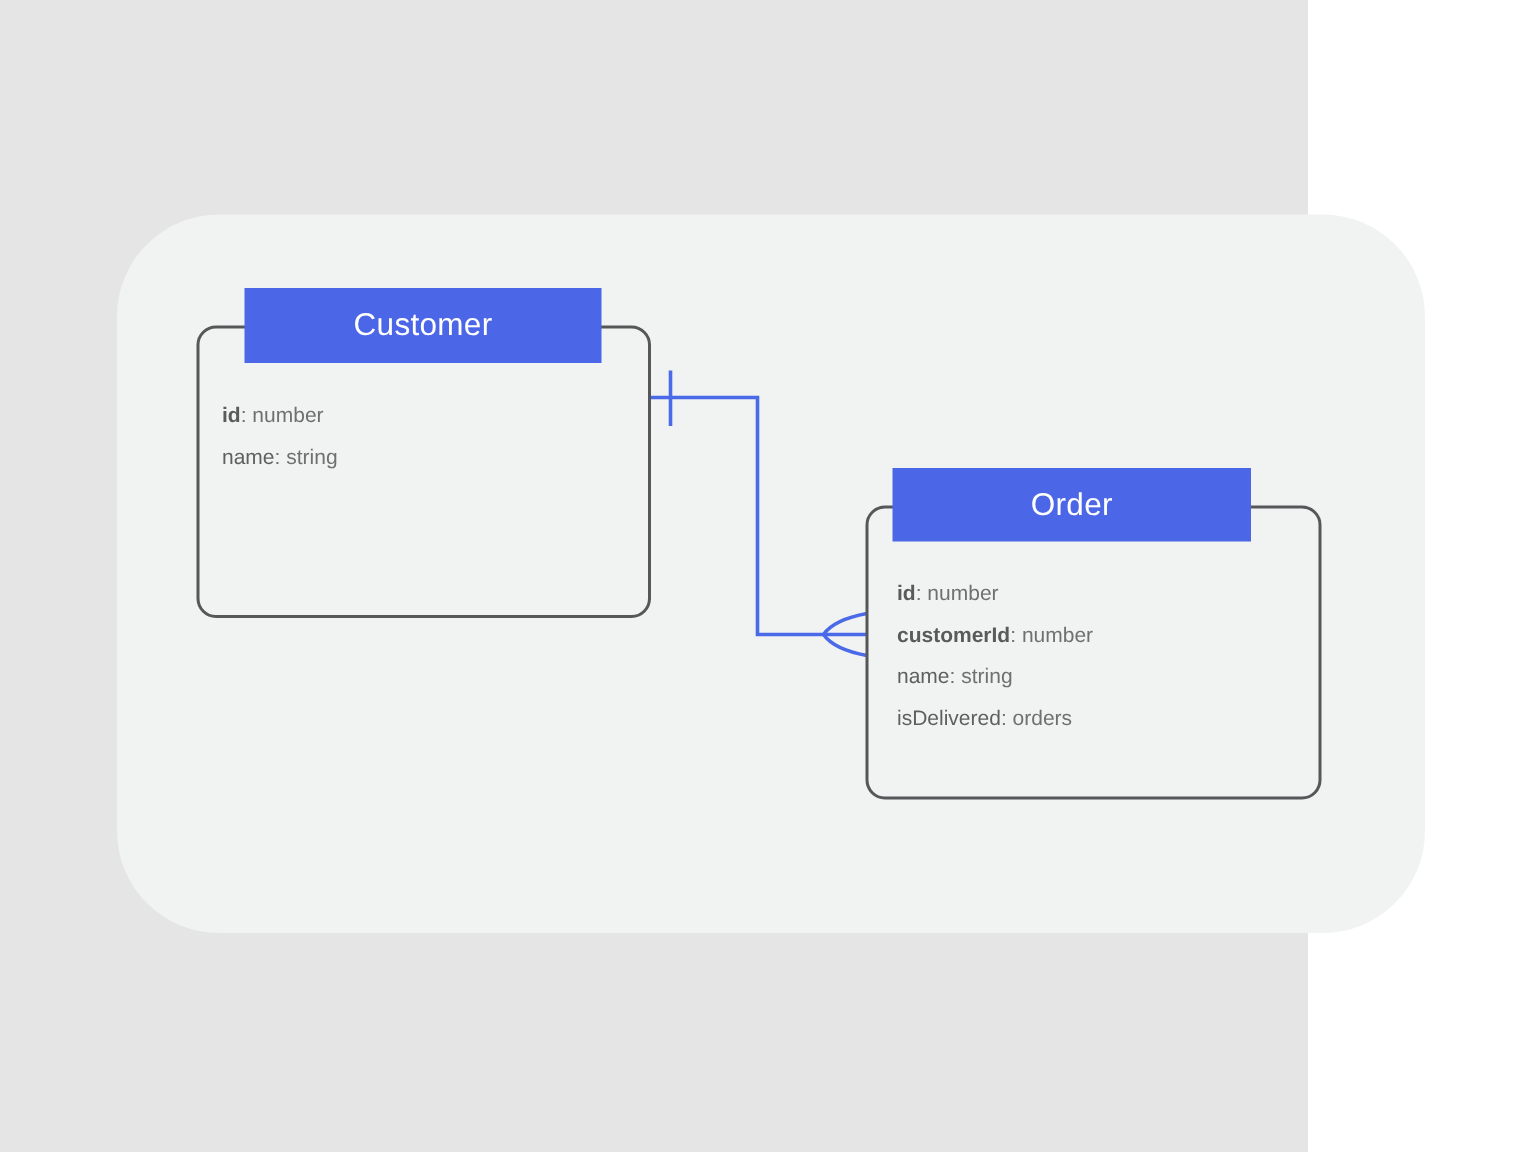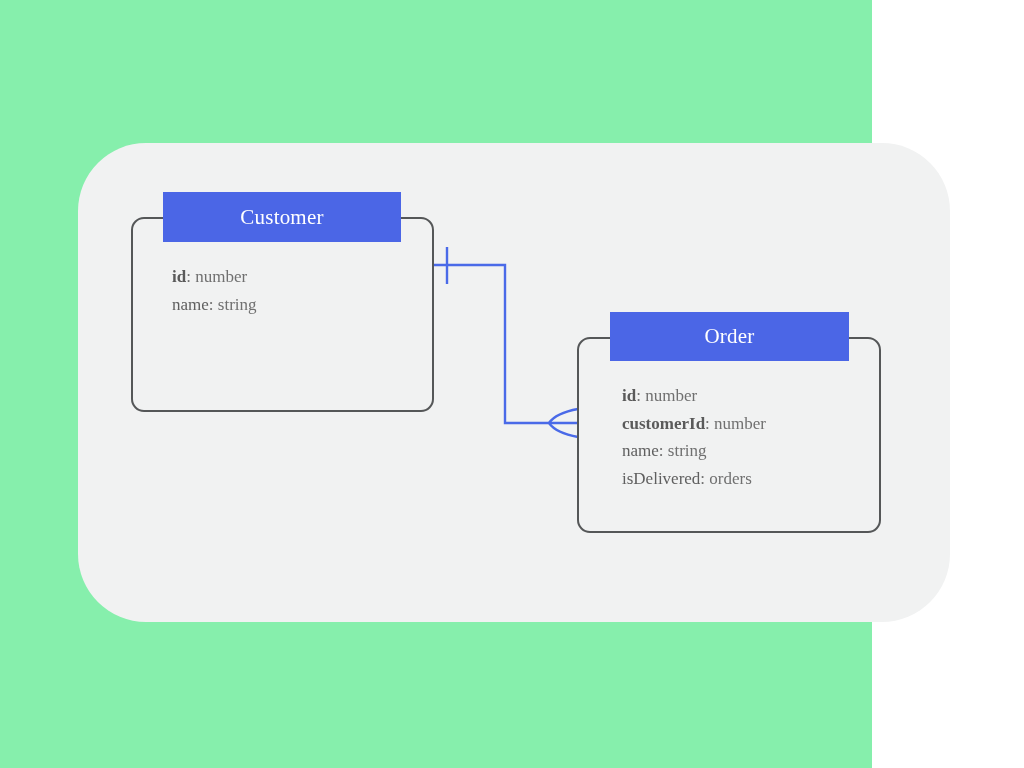--- a/index.html
+++ b/index.html
@@ -11,22 +11,21 @@
   body {
     font-family: "Liberation Sans", sans-serif;
     width: 1024px;
     height: 768px;
     overflow: hidden;
   }
   #canvas {
     position: relative;
     width: 872px;
     height: 768px;
-    background: #86efac;
-    font-family: Liberation Serif, serif;
+    background: #e5e5e5;
   }
   
   #diagram-panel {
     position: absolute;
     left: 78px;
     top: 143px;
     width: 872px;
     height: 479px;
     background: #f1f2f2;
     border-radius: 68px;
@@ -64,44 +63,43 @@
     justify-content: center;
     font-size: 21px;
     letter-spacing: 0.2px;
   }
   .entity-fields {
     position: absolute;
     display: flex;
     flex-direction: column;
   }
   .field-row {
-    font-size: 17px;
+    font-size: 14px;
     color: #676767;
     line-height: 27.5px;
     white-space: nowrap;
-    margin-left: 24px;
   }
   .field-name {
     color: #5f5f5f;
   }
   .field-name.key {
     font-weight: bold;
     color: #5a5a5a;
   }
   .field-type {
     color: #707070;
   }
 
   
   #entity-customer { left: 131px; top: 217px; width: 303px; height: 195px; }
   #entity-customer .entity-header { left: 32px; top: -25px; width: 238px; height: 50px; }
   #entity-customer .entity-fields { left: 17px; top: 46px; }
 
   #entity-order { left: 577px; top: 337px; width: 304px; height: 196px; }
-  #entity-order .entity-header { left: 33px; top: -25px; width: 239px; height: 49px; }
+  #entity-order .entity-header { left: 18px; top: -25px; width: 239px; height: 49px; }
   #entity-order .entity-fields { left: 21px; top: 45px; }
 </style>
 </head>
 <body>
 
 <div id="canvas">
 
   <div id="diagram-panel"></div>
 
   <svg id="relationship-layer" viewBox="0 0 1024 768" width="1024" height="768" xmlns="http://www.w3.org/2000/svg">

